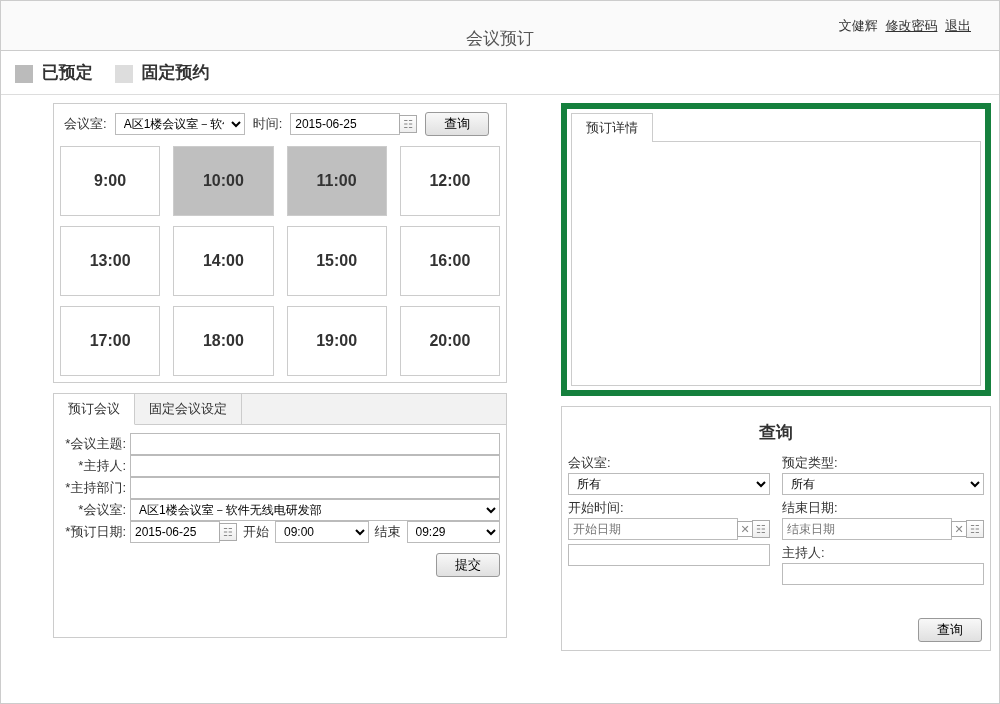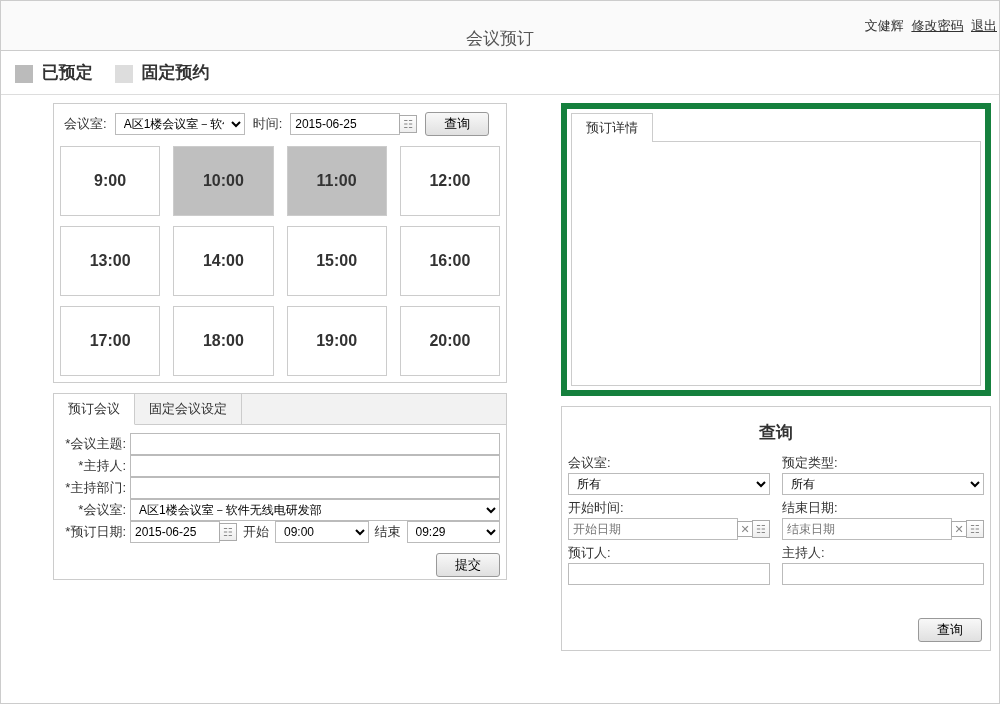--- a/index.html
+++ b/index.html
@@ -23,21 +23,21 @@
   }
   .header-title {
     flex: 1;
     text-align: center;
     font-size: 17px;
     color: #555;
     margin-top: 26px;
   }
   .header-right {
     position: absolute;
-    right: 2px;
+    right: 28px;
     top: 50%;
     transform: translateY(-50%);
     font-size: 13px;
     color: #333;
   }
   .header-right a { color: #333; text-decoration: underline; cursor: pointer; margin-left: 4px; }
   .legend-bar {
     padding: 10px 14px;
     border-bottom: 1px solid #ddd;
     font-size: 17px;
@@ -235,21 +235,21 @@
           <div class="slot">14:00</div>
           <div class="slot">15:00</div>
           <div class="slot">16:00</div>
           <div class="slot">17:00</div>
           <div class="slot">18:00</div>
           <div class="slot">19:00</div>
           <div class="slot">20:00</div>
         </div>
     </div>
 
-    <div class="panel" style="height:187px; position:relative;">
+    <div class="panel" style="height:245px; position:relative;">
       <div class="tabs1">
         <div class="tab active">预订会议</div>
         <div class="tab">固定会议设定</div>
       </div>
 
       <div class="form-row">
         <span class="lbl">*会议主题:</span>
         <input type="text" value="" style="">
       </div>
       <div class="form-row">
@@ -321,21 +321,20 @@
         </div>
         <div class="q-cell">
           <label>结束日期:</label>
           <div class="date-field">
             <input type="text" placeholder="结束日期" style="">
             <span class="clear-icon">✕</span>
             <span class="cal-icon">☷</span>
           </div>
         </div>
         <div class="q-cell">
-          <label>预订人:</label>
           <input type="text" value="" style="">
         </div>
         <div class="q-cell">
           <label>主持人:</label>
           <input type="text" value="" style="">
         </div>
       </div>
       <div class="panel-footer" style="position:absolute; bottom:8px; right:8px;">
         <button class="btn">查询</button>
       </div>

